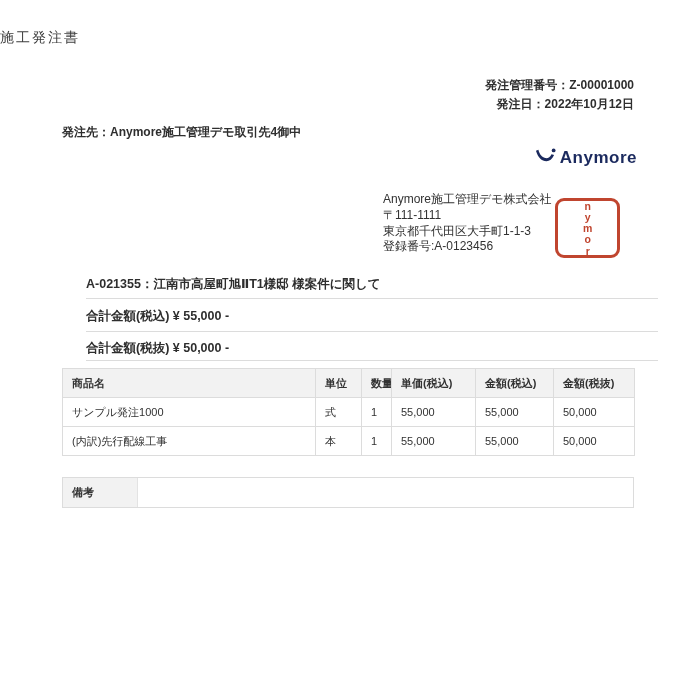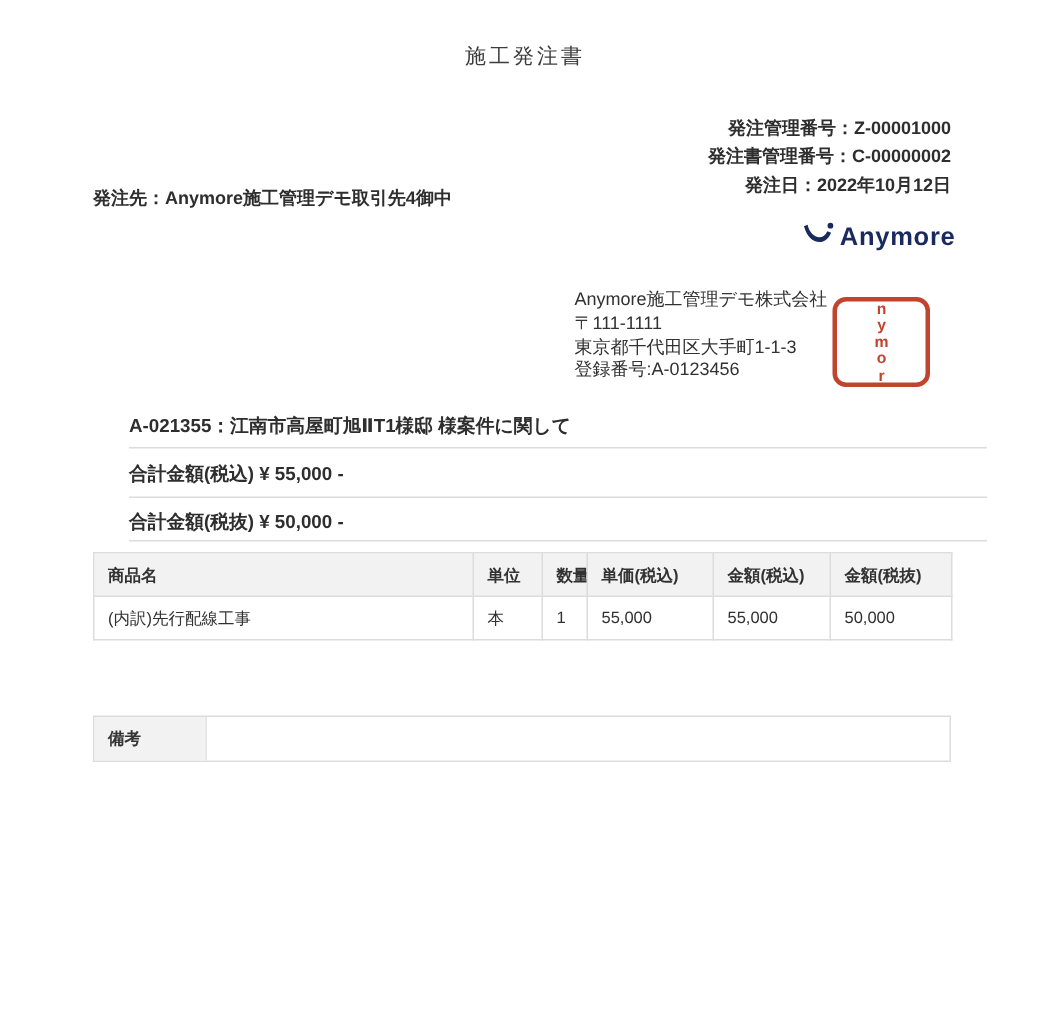--- a/index.html
+++ b/index.html
@@ -18,21 +18,21 @@
   .page{
     position:relative;
     width:700px;
     height:687px;
     background:#ffffff;
     overflow:hidden;
   }
   .doc-title{
     position:absolute;
     top:29px;left:0;width:100%;
-    text-align:center;
+    text-align:left;
     font-size:14px;
     font-weight:400;
     letter-spacing:2px;
     color:#3d3d3d;
   }
   .order-info{
     position:absolute;
     top:76px;right:66px;
     text-align:right;
     font-size:12px;
@@ -160,21 +160,20 @@
 </style>
 </head>
 <body>
 
 <div class="page">
 
   <h1 class="doc-title">施工発注書</h1>
 
   <div class="order-info">
     <div>発注管理番号：Z-00001000</div>
-    <div>発注書管理番号：C-00000002</div>
     <div>発注日：2022年10月12日</div>
   </div>
 
   <div class="recipient">発注先：Anymore施工管理デモ取引先4御中</div>
 
   <div class="logo">
     <svg class="logo-mark" viewBox="0 0 26 22" aria-hidden="true">
       <path d="M3 4 C 5 11, 9 15, 14 15 C 17.2 15, 20 13, 22 8.5 L 19.3 7.5 C 17.8 10.8, 15.3 12.3, 12.6 11.6 C 9.4 10.8, 6.6 7.8, 5.6 3 Z" fill="#1b2a5e"></path>
       <circle cx="21.5" cy="3.6" r="2" fill="#1b2a5e"></circle>
     </svg>
@@ -212,20 +211,28 @@
         <th>商品名</th>
         <th>単位</th>
         <th>数量</th>
         <th>単価(税込)</th>
         <th>金額(税込)</th>
         <th>金額(税抜)</th>
       </tr>
     </thead>
     <tbody>
       <tr>
+        <td>サンプル発注1000</td>
+        <td>式</td>
+        <td>1</td>
+        <td>55,000</td>
+        <td>55,000</td>
+        <td>50,000</td>
+      </tr>
+      <tr>
         <td>(内訳)先行配線工事</td>
         <td>本</td>
         <td>1</td>
         <td>55,000</td>
         <td>55,000</td>
         <td>50,000</td>
       </tr>
     </tbody>
   </table>
 

